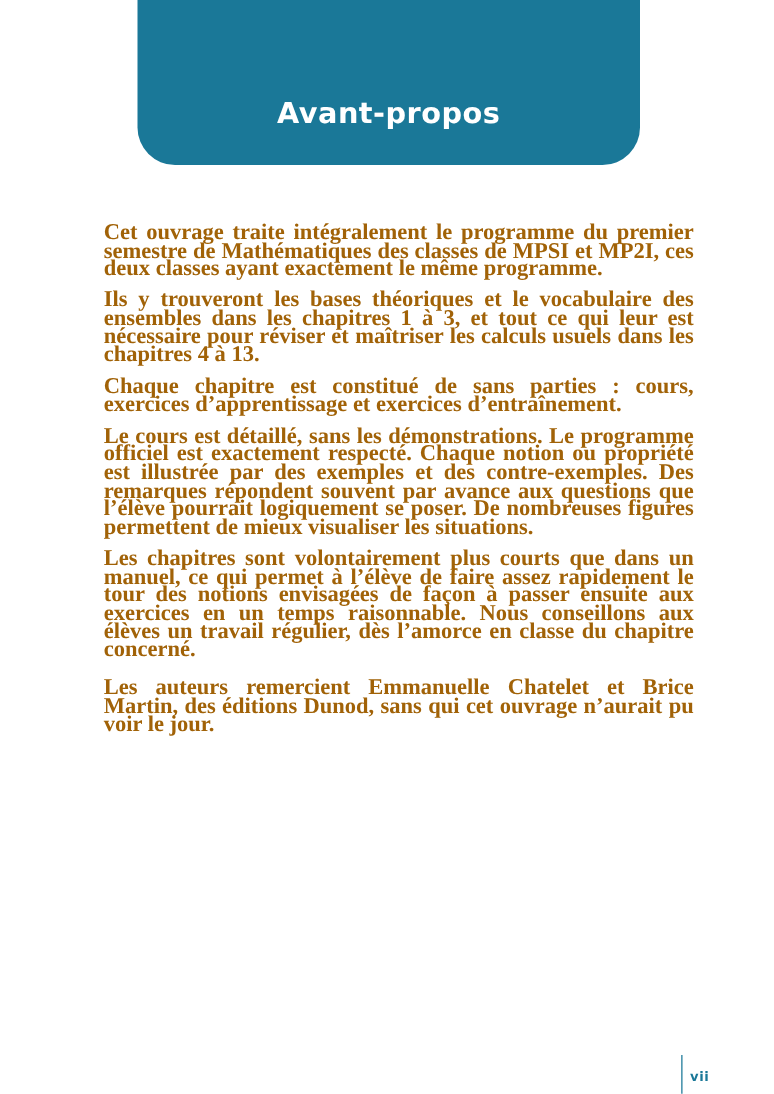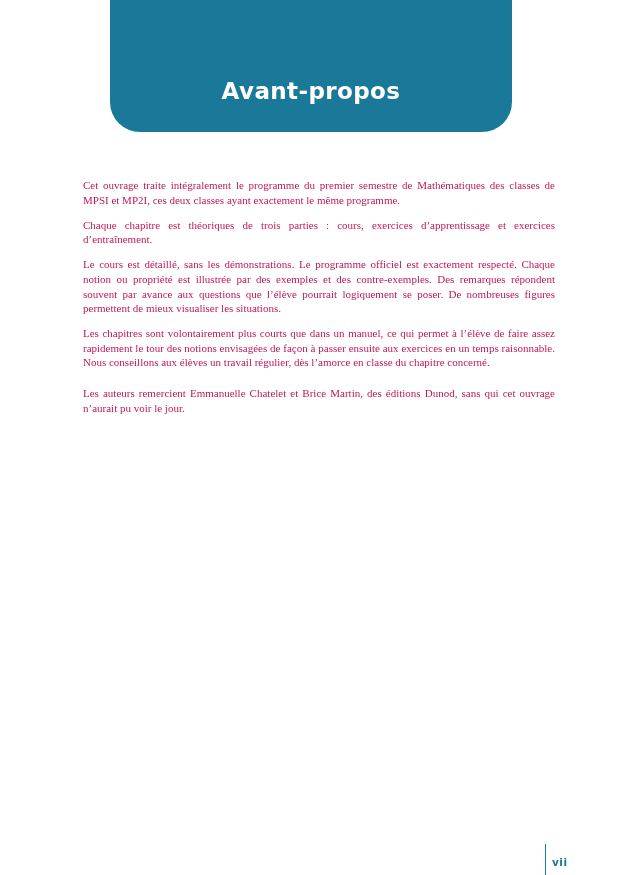--- a/index.html
+++ b/index.html
@@ -45,26 +45,27 @@
     text-align: center;
   }
   .content {
     position: absolute;
     left: 83px;
     top: 178px;
     width: 472px;
   }
   .para {
     margin: 0 0 10.5px 0;
-    font-size: 11px;
+    font-size: 18px;
     line-height: 14.6px;
     text-align: justify;
     text-justify: inter-word;
-    color: #be185d;
+    color: #a16207;
     hyphens: manual;
+    font-weight: bold;
   }
   .para:last-child {
     margin-bottom: 0;
     margin-top: 16px;
   }
   .footer {
     position: absolute;
     left: 0;
     top: 844px;
     width: 619px;
@@ -94,21 +95,22 @@
 <body>
 
 <div class="page">
 
   <div class="header-banner">
     <div class="header-title">Avant-propos</div>
   </div>
 
   <div class="content">
     <p class="para">Cet ouvrage traite intégralement le programme du premier semestre de Mathématiques des classes de MPSI et MP2I, ces deux classes ayant exactement le même programme.</p>
-    <p class="para">Chaque chapitre est théoriques de trois parties : cours, exercices d’apprentissage et exercices d’entraînement.</p>
+    <p class="para">Ils y trouveront les bases théoriques et le vocabulaire des ensembles dans les chapitres 1 à 3, et tout ce qui leur est nécessaire pour réviser et maîtriser les calculs usuels dans les chapitres 4 à 13.</p>
+    <p class="para">Chaque chapitre est constitué de sans parties : cours, exercices d’apprentissage et exercices d’entraînement.</p>
     <p class="para">Le cours est détaillé, sans les démonstrations. Le programme officiel est exactement respecté. Chaque notion ou propriété est illustrée par des exemples et des contre-exemples. Des remarques répondent souvent par avance aux questions que l’élève pourrait logiquement se poser. De nombreuses figures permettent de mieux visualiser les situations.</p>
     <p class="para">Les chapitres sont volontairement plus courts que dans un manuel, ce qui permet à l’élève de faire assez rapidement le tour des notions envisagées de façon à passer ensuite aux exercices en un temps raisonnable. Nous conseillons aux élèves un travail régulier, dès l’amorce en classe du chapitre concerné.</p>
     <p class="para">Les auteurs remercient Emmanuelle Chatelet et Brice Martin, des éditions Dunod, sans qui cet ouvrage n’aurait pu voir le jour.</p>
   </div>
 
   <div class="footer">
     <div class="folio-rule"></div>
     <div class="folio-number">vii</div>
   </div>
 

